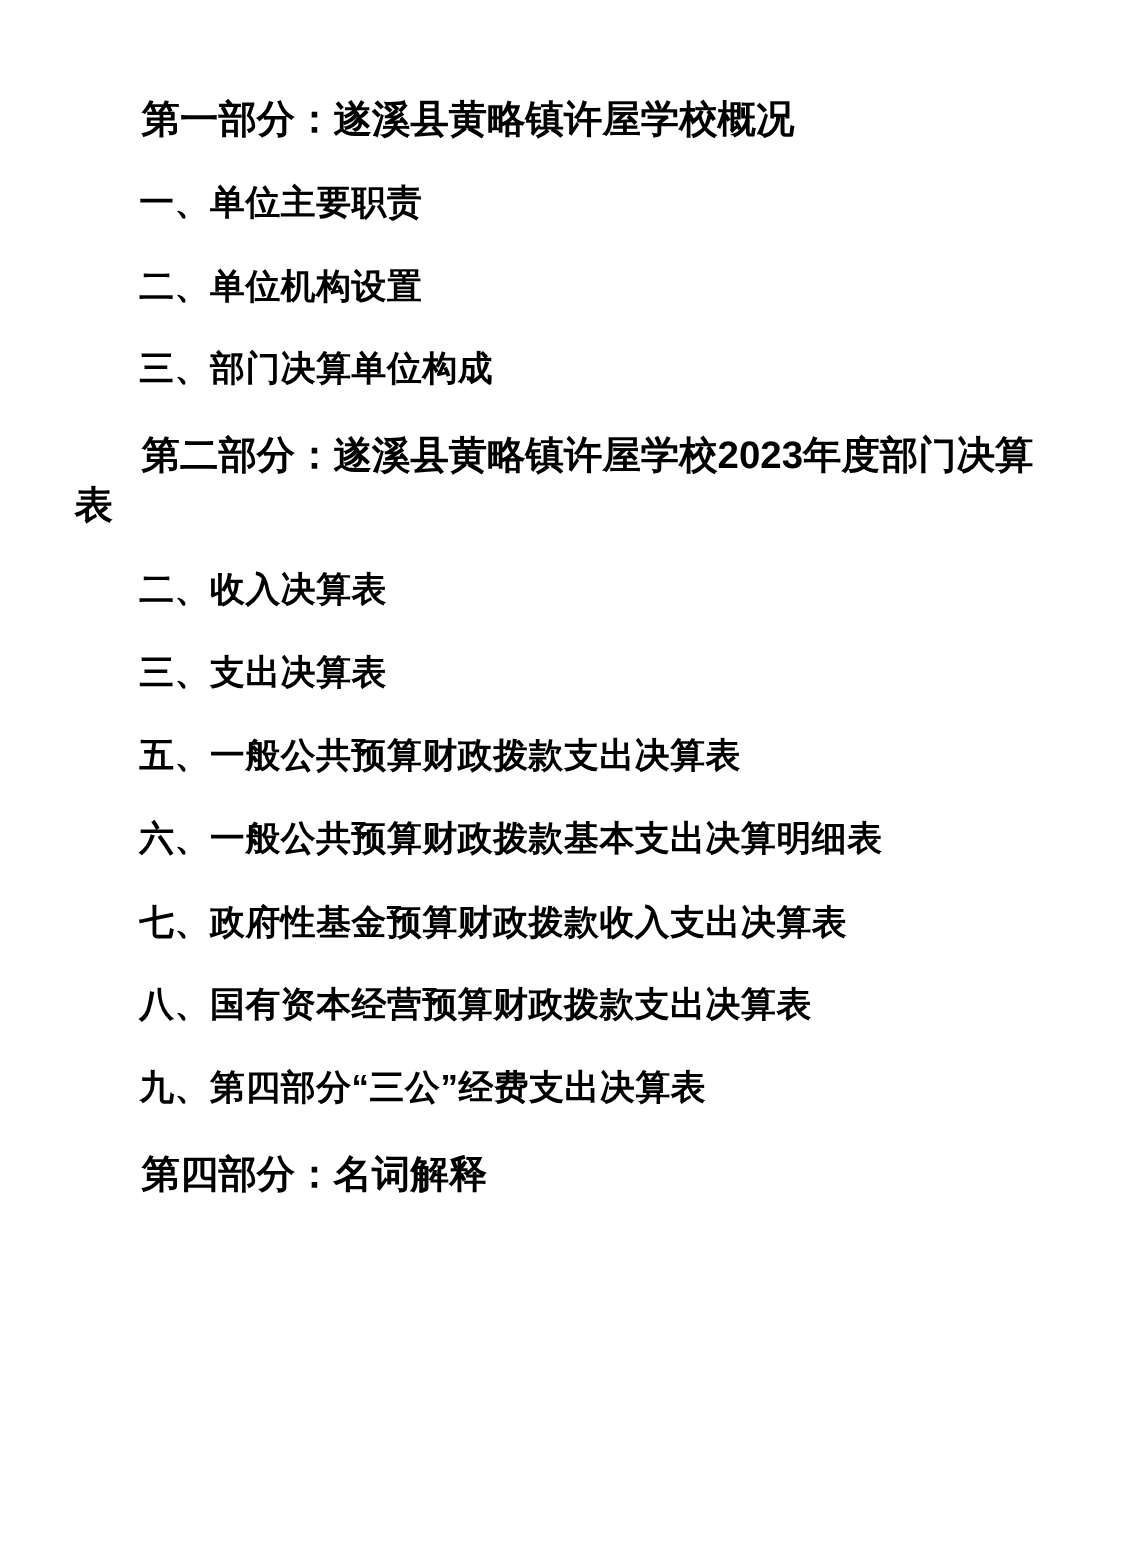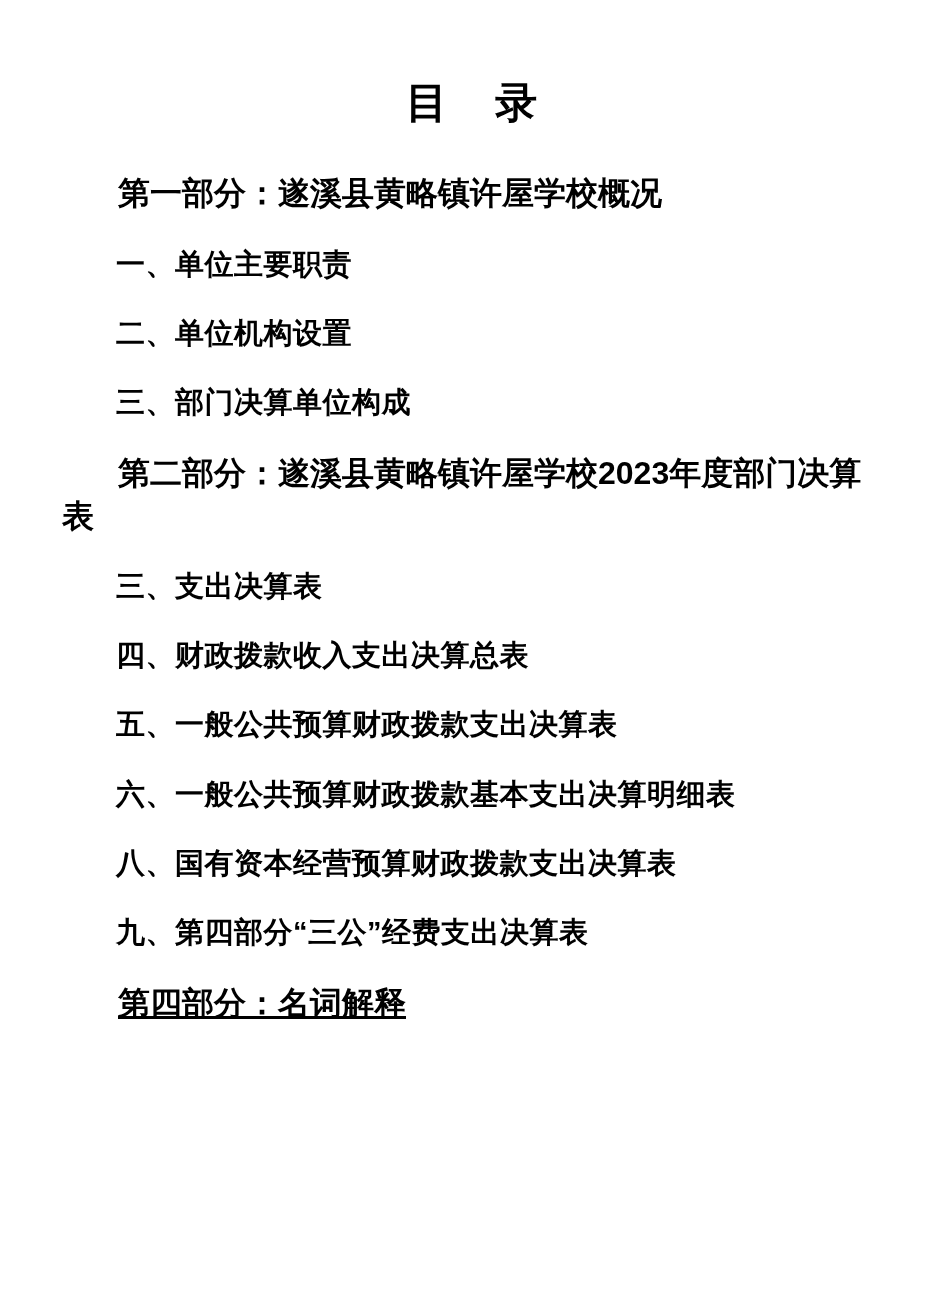--- a/index.html
+++ b/index.html
@@ -53,41 +53,40 @@
   }
   .entry.item {
     font-family: "Liberation Sans", "DejaVu Sans", sans-serif;
     font-weight: bold;
     font-size: 29px;
     text-indent: 54px;
     letter-spacing: 0.5px;
   }
   .entry.part-last {
     margin-bottom: 16px;
-    text-decoration: underline;
   }
 </style>
 </head>
 <body>
 
 <div class="page">
 
-  <h1 class="doc-title">目  录</h1>
 
   <div class="toc">
 
     <div class="entry part">第一部分：遂溪县黄略镇许屋学校概况</div>
     <div class="entry item">一、单位主要职责</div>
     <div class="entry item">二、单位机构设置</div>
     <div class="entry item">三、部门决算单位构成</div>
 
     <div class="entry part">第二部分：遂溪县黄略镇许屋学校2023年度部门决算表</div>
+    <div class="entry item">二、收入决算表</div>
     <div class="entry item">三、支出决算表</div>
-    <div class="entry item">四、财政拨款收入支出决算总表</div>
     <div class="entry item">五、一般公共预算财政拨款支出决算表</div>
     <div class="entry item">六、一般公共预算财政拨款基本支出决算明细表</div>
+    <div class="entry item">七、政府性基金预算财政拨款收入支出决算表</div>
     <div class="entry item">八、国有资本经营预算财政拨款支出决算表</div>
     <div class="entry item">九、第四部分“三公”经费支出决算表</div>
 
     <div class="entry part part-last">第四部分：名词解释</div>
 
   </div>
 </div>
 
 </body></html>

